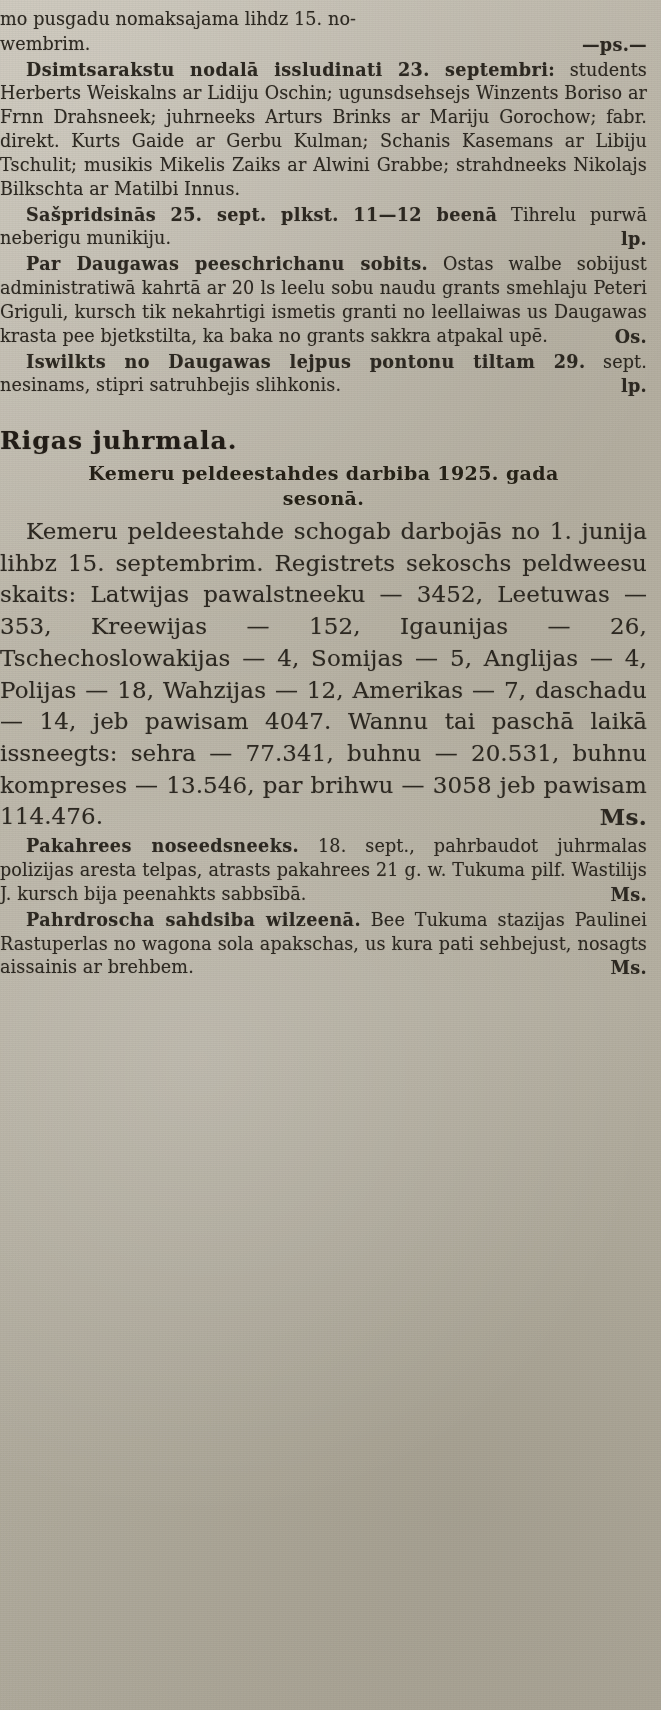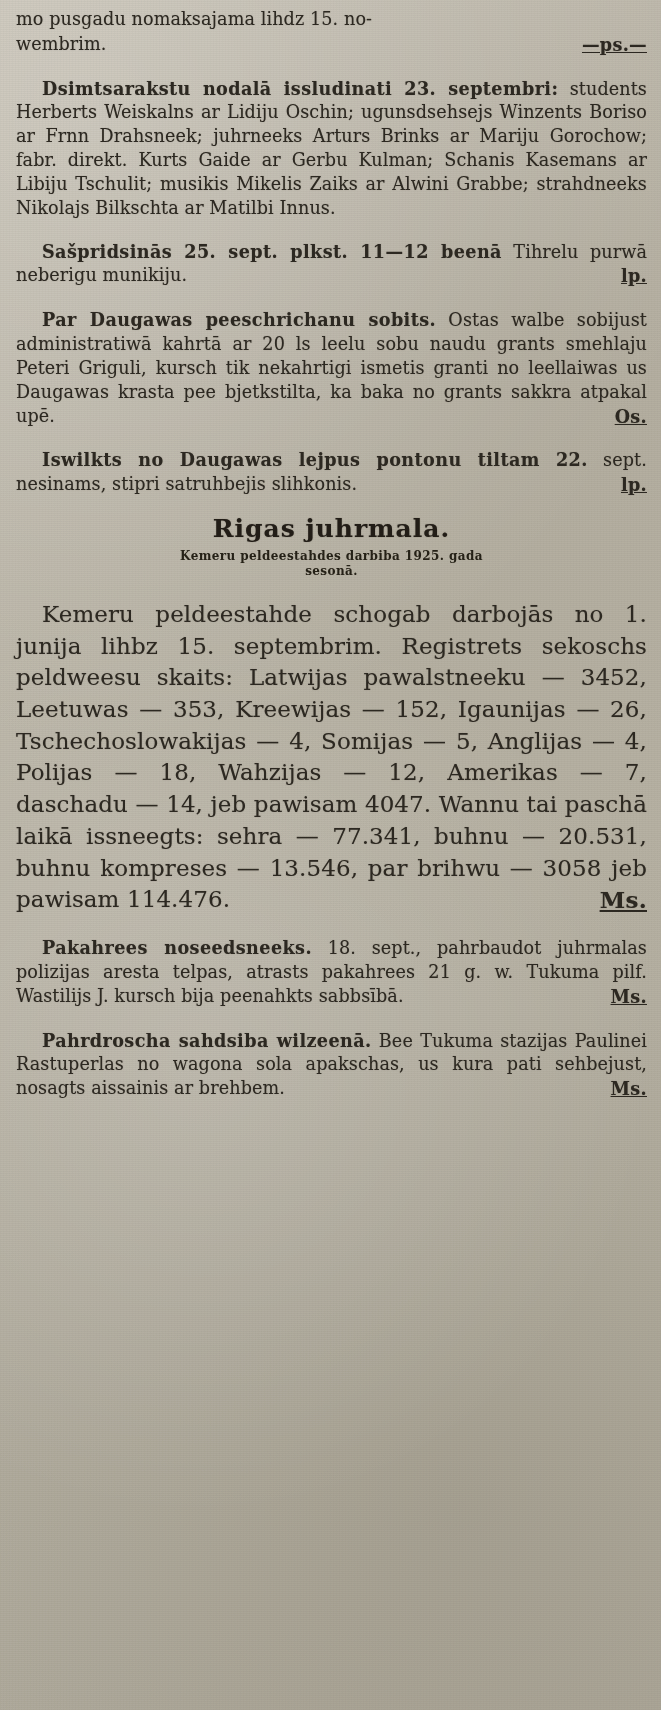--- a/index.html
+++ b/index.html
@@ -12,21 +12,21 @@
     height: 1710px;
     overflow: hidden;
     font-family: "DejaVu Serif", serif;
   }
   
   .page {
     position: relative;
     width: 661px;
     height: 1710px;
     box-sizing: border-box;
-    padding: 8px 14px 4px 16px;
+    padding: 8px 14px 4px 0;
     background-color: #bdb8ab;
     background-image:
       radial-gradient(circle at 12% 6%, rgba(255,255,255,0.20), rgba(255,255,255,0) 38%),
       radial-gradient(circle at 80% 20%, rgba(120,112,96,0.20), rgba(0,0,0,0) 45%),
       radial-gradient(circle at 30% 62%, rgba(255,255,255,0.14), rgba(0,0,0,0) 40%),
       radial-gradient(circle at 70% 88%, rgba(110,104,88,0.22), rgba(0,0,0,0) 45%),
       linear-gradient(175deg, #c4bfb2 0%, #b8b3a5 50%, #b2ada0 100%);
     filter: contrast(1.02);
   }
   .page::after {
@@ -49,39 +49,37 @@
   p {
     margin: 0 0 1px 0;
     font-size: 17.6px;
     line-height: 1.355;
     text-align: justify;
     letter-spacing: 0.1px;
     color: #2e2a23;
     text-shadow: 0 0 1px rgba(60,55,45,0.35);
   }
   p.cont { text-indent: 0; }
-  p.indent { text-indent: 26px; margin-top: 19px; }
+  p.indent { text-indent: 26px; }
   .b { font-weight: bold; letter-spacing: 0.4px; }
   .sig {
     float: right;
     font-weight: bold;
     letter-spacing: 0.3px;
-    text-decoration: underline;
   }
   h2.headline {
     font-size: 25px;
     font-weight: bold;
-    text-align: center;
-    margin: 16px 0 6px 0;
+    margin: 27px 0 6px 0;
     letter-spacing: 1px;
     color: #241f19;
     text-shadow: 0 0 1px rgba(50,45,35,0.5);
   }
   h3.subhead {
-    font-size: 12px;
+    font-size: 19px;
     font-weight: bold;
     text-align: center;
     margin: 0 0 6px 0;
     line-height: 1.28;
     letter-spacing: 0.4px;
     color: #272319;
   }
   .blk { display: block; }
   .clear { clear: both; }
   .big-body p { font-size: 23px; line-height: 1.38; }
@@ -113,21 +111,21 @@
     <div class="clear"></div>
 
     <p class="indent">
       <span class="b">Par Daugawas peeschrichanu sobits.</span>
       <span>Ostas walbe sobijust administratiwā kahrtā ar 20 ls leelu sobu naudu grants smehlaju Peteri Griguli, kursch tik nekahrtigi ismetis granti no leellaiwas us Daugawas krasta pee bjetkstilta, ka baka no grants sakkra atpakal upē.</span>
       <span class="sig">Os.</span>
     </p>
     <div class="clear"></div>
 
     <p class="indent">
-      <span class="b">Iswilkts no Daugawas lejpus pontonu tiltam 22.</span>
+      <span class="b">Iswilkts no Daugawas lejpus pontonu tiltam 29.</span>
       <span>sept. nesinams, stipri satruhbejis slihkonis.</span>
       <span class="sig">lp.</span>
     </p>
     <div class="clear"></div>
 
     <h2 class="headline">Rigas juhrmala.</h2>
     <h3 class="subhead">
       <span class="blk">Kemeru    peldeestahdes    darbiba  1925.  gada</span>
       <span class="blk">sesonā.</span>
     </h3>

